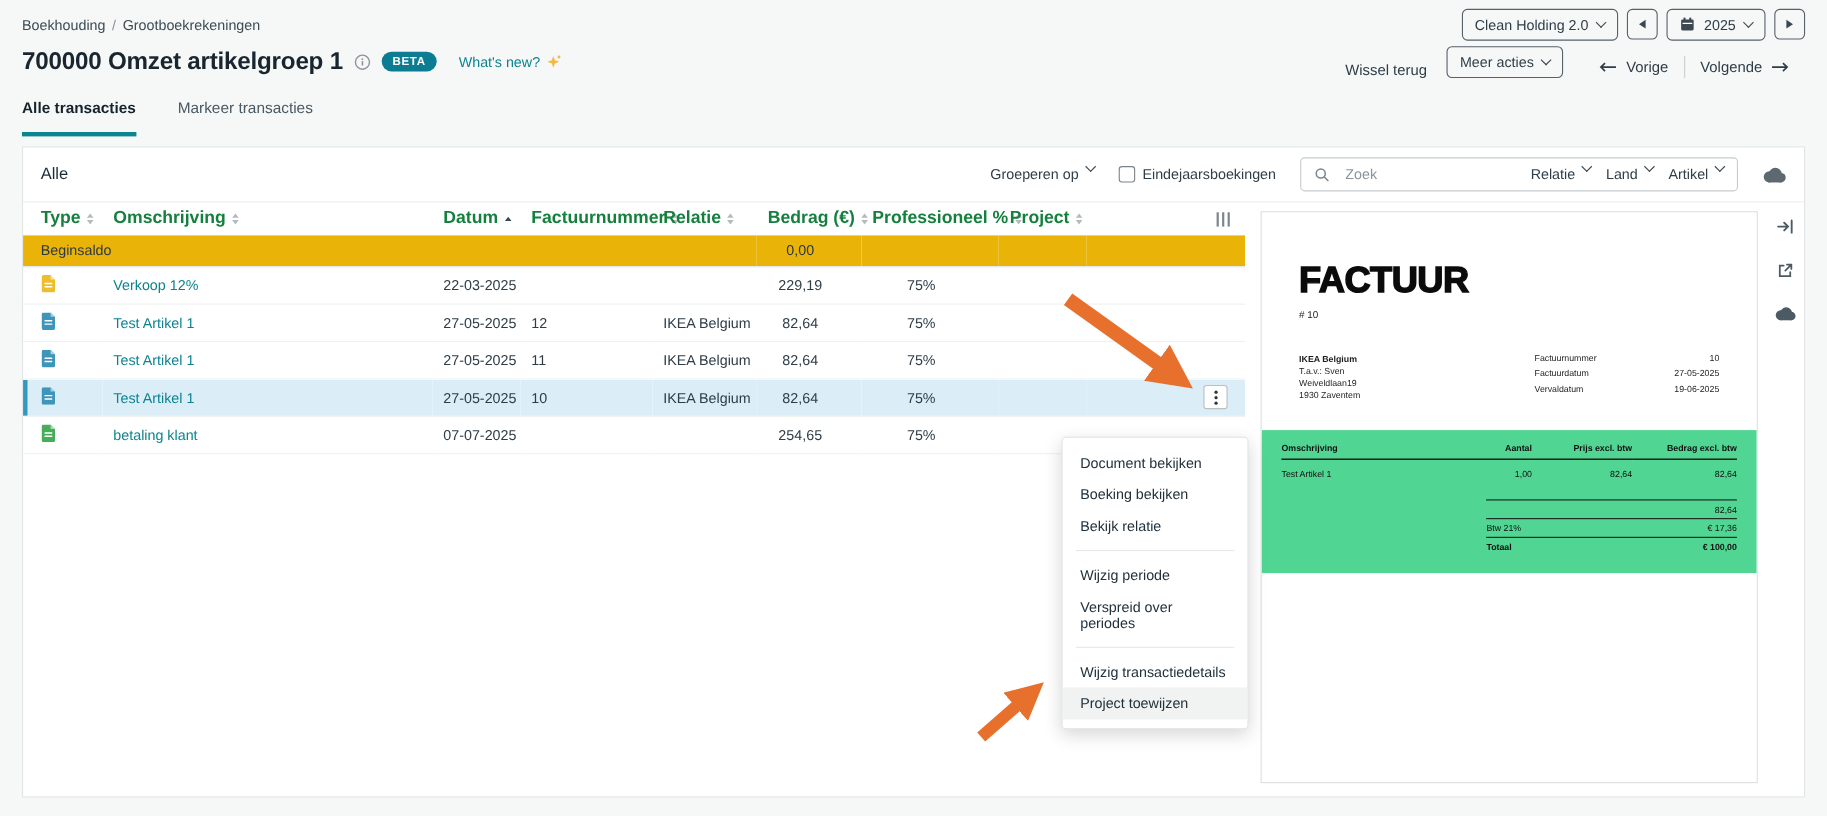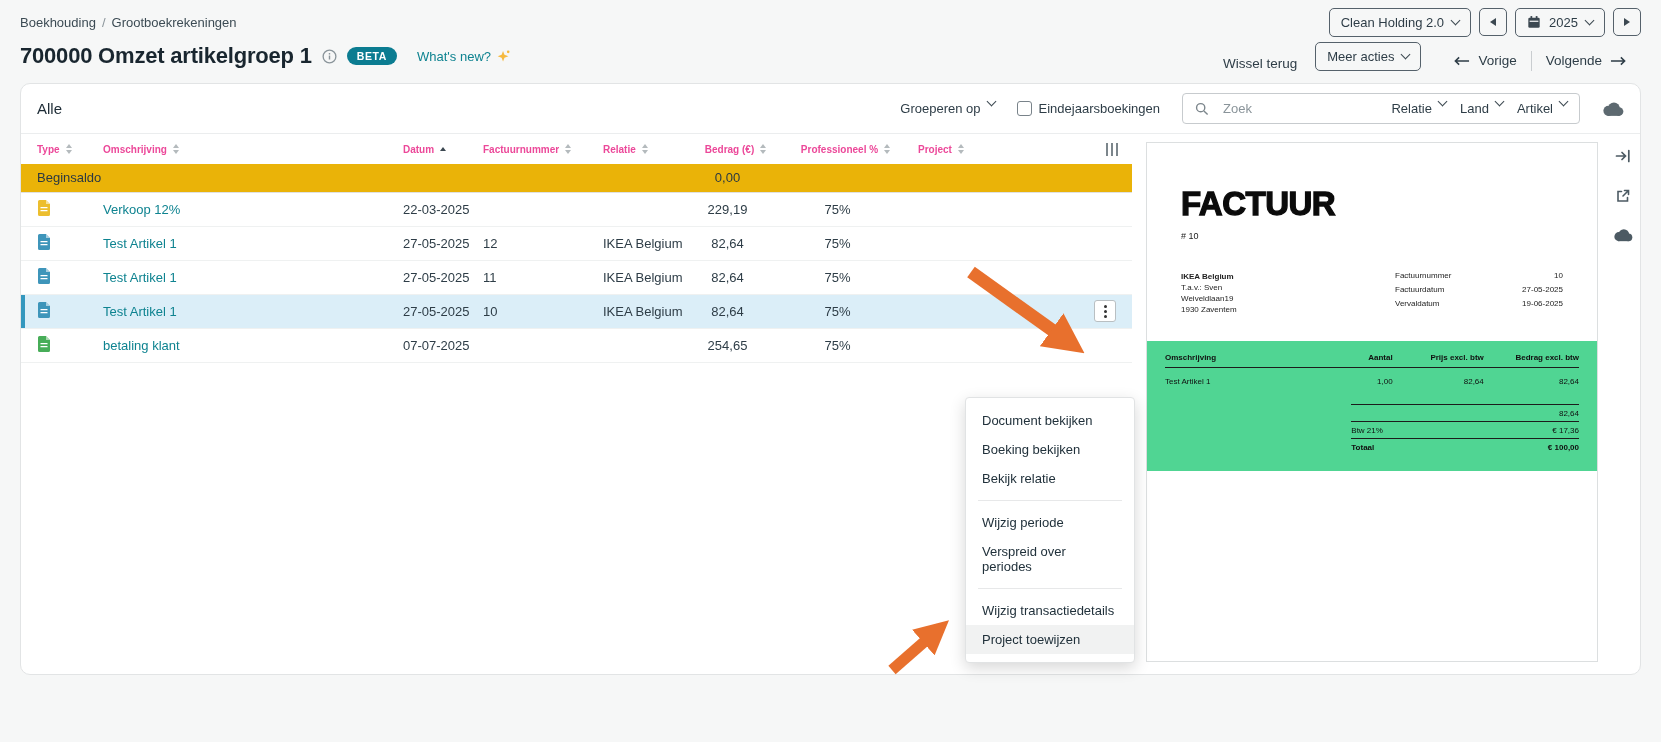--- a/index.html
+++ b/index.html
@@ -42,38 +42,38 @@
   .pager{display:flex;align-items:center}
   .pager .nav{display:inline-flex;align-items:center;gap:8px;font-size:13.5px;color:#2e3d47;cursor:pointer;padding:0 14px}
   .pager .vsep{width:1px;height:20px;background:#c9cdd0}
 
   
   .tabs{margin-top:16px;display:flex;gap:38px;height:34px}
   .tab{font-size:14px;color:#4a5a64;padding-bottom:12px;cursor:pointer}
   .tab.active{color:#15232c;font-weight:bold;border-bottom:4px solid #0b8590}
 
   
-  .card{margin-top:9px;height:592px;background:#fff;border:1px solid #e2e4e5;border-radius:10px;
+  .card{margin-top:9px;height:592px;background:#fff;border:1px solid #e2e4e5;border-radius:0;
     display:flex;flex-direction:column}
   .toolbar{height:50px;display:flex;align-items:center;gap:22px;padding:0 16px;border-bottom:1px solid #ebedee}
   .section-title{font-size:15px;color:#1d2b35}
   .toolbar .spacer{flex:1}
   .ctrl{display:inline-flex;align-items:flex-start;gap:7px;font-size:13px;color:#2e3d47;cursor:pointer;white-space:nowrap}
   .checkbox{width:15px;height:15px;border:1.5px solid #79838a;border-radius:3px;background:#fff;display:inline-block;cursor:pointer}
   .search-group{display:flex;align-items:center;gap:14px;border:1px solid #c7cbce;border-radius:4px;
     background:#fff;height:31px;padding:0 12px;width:398px}
   .search-group input{border:none;outline:none;flex:1;min-width:60px;font-size:13px;color:#2e3d47;font-family:inherit;background:transparent}
   .search-group input::placeholder{color:#8a949a}
   .icon-btn{background:none;border:none;cursor:pointer;display:inline-flex;align-items:center}
 
   
   .content{flex:1;display:flex;min-height:0}
   .table-area{flex:1;min-width:0}
   table{width:100%;border-collapse:collapse;table-layout:fixed;font-size:13px}
-  th{height:30px;text-align:left;font-weight:bold;color:#ec4899;font-size:10px;padding:4px 10px;white-space:nowrap}
+  th{height:30px;text-align:left;font-weight:bold;color:#15803d;font-size:16px;padding:4px 10px;white-space:nowrap}
   th .th-inner{display:inline-flex;align-items:center}
   th.num,td.num{text-align:center}
   td{height:34px;padding:4px 10px;border-bottom:1px solid #eff1f1;color:#2e3d47;white-space:nowrap;overflow:hidden}
   td.num{padding-right:26px}
   td.first,th.first{padding-left:16px}
   tr.begin td{background:#eab308;border-bottom:1px solid #e0e1e1;height:28px;color:#2b3942}
   a.row-link{color:#0e8390;text-decoration:none;cursor:pointer}
   tr.selected td{background:#dbeef8}
   tr.selected td:first-child{box-shadow:inset 4px 0 0 #3397be}
   .sort{display:inline-flex;flex-direction:column;gap:2.5px;margin-left:6px}
@@ -190,20 +190,24 @@
         <span class="nav">
           <span>Volgende</span>
           <svg width="17" height="10" viewBox="0 0 18 10">
               <path d="M1 5 H15.5 M11.5 1.2 L15.5 5 L11.5 8.8" stroke="#2e3d47" stroke-width="1.6" fill="none"></path>
             </svg>
         </span>
       </div>
     </div>
   </div>
 
+  <div class="tabs">
+    <span class="tab active">Alle transacties</span>
+    <span class="tab">Markeer transacties</span>
+  </div>
 
   <main class="card">
 
     <div class="toolbar">
       <span class="section-title">Alle</span>
       <span class="spacer"></span>
       <span class="ctrl">
         <span>Groeperen op</span>
         <span class="chev"></span>
       </span>

